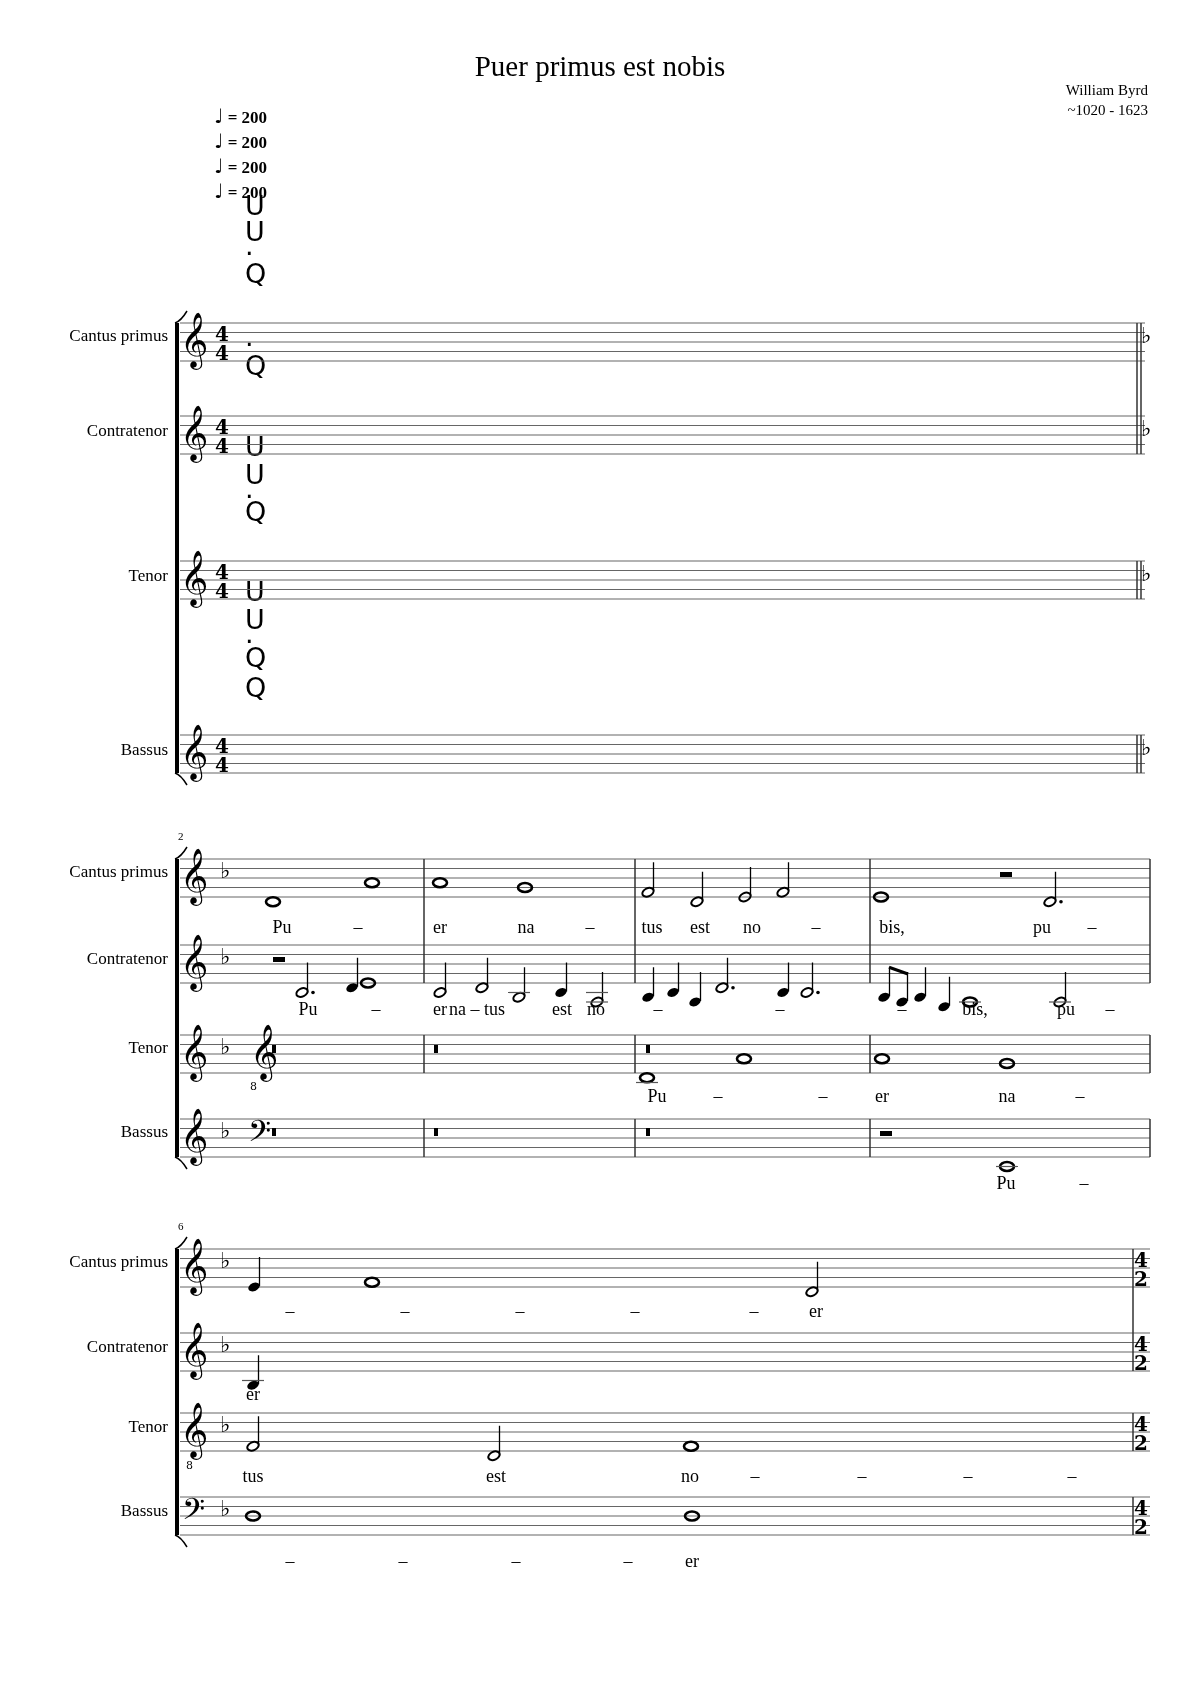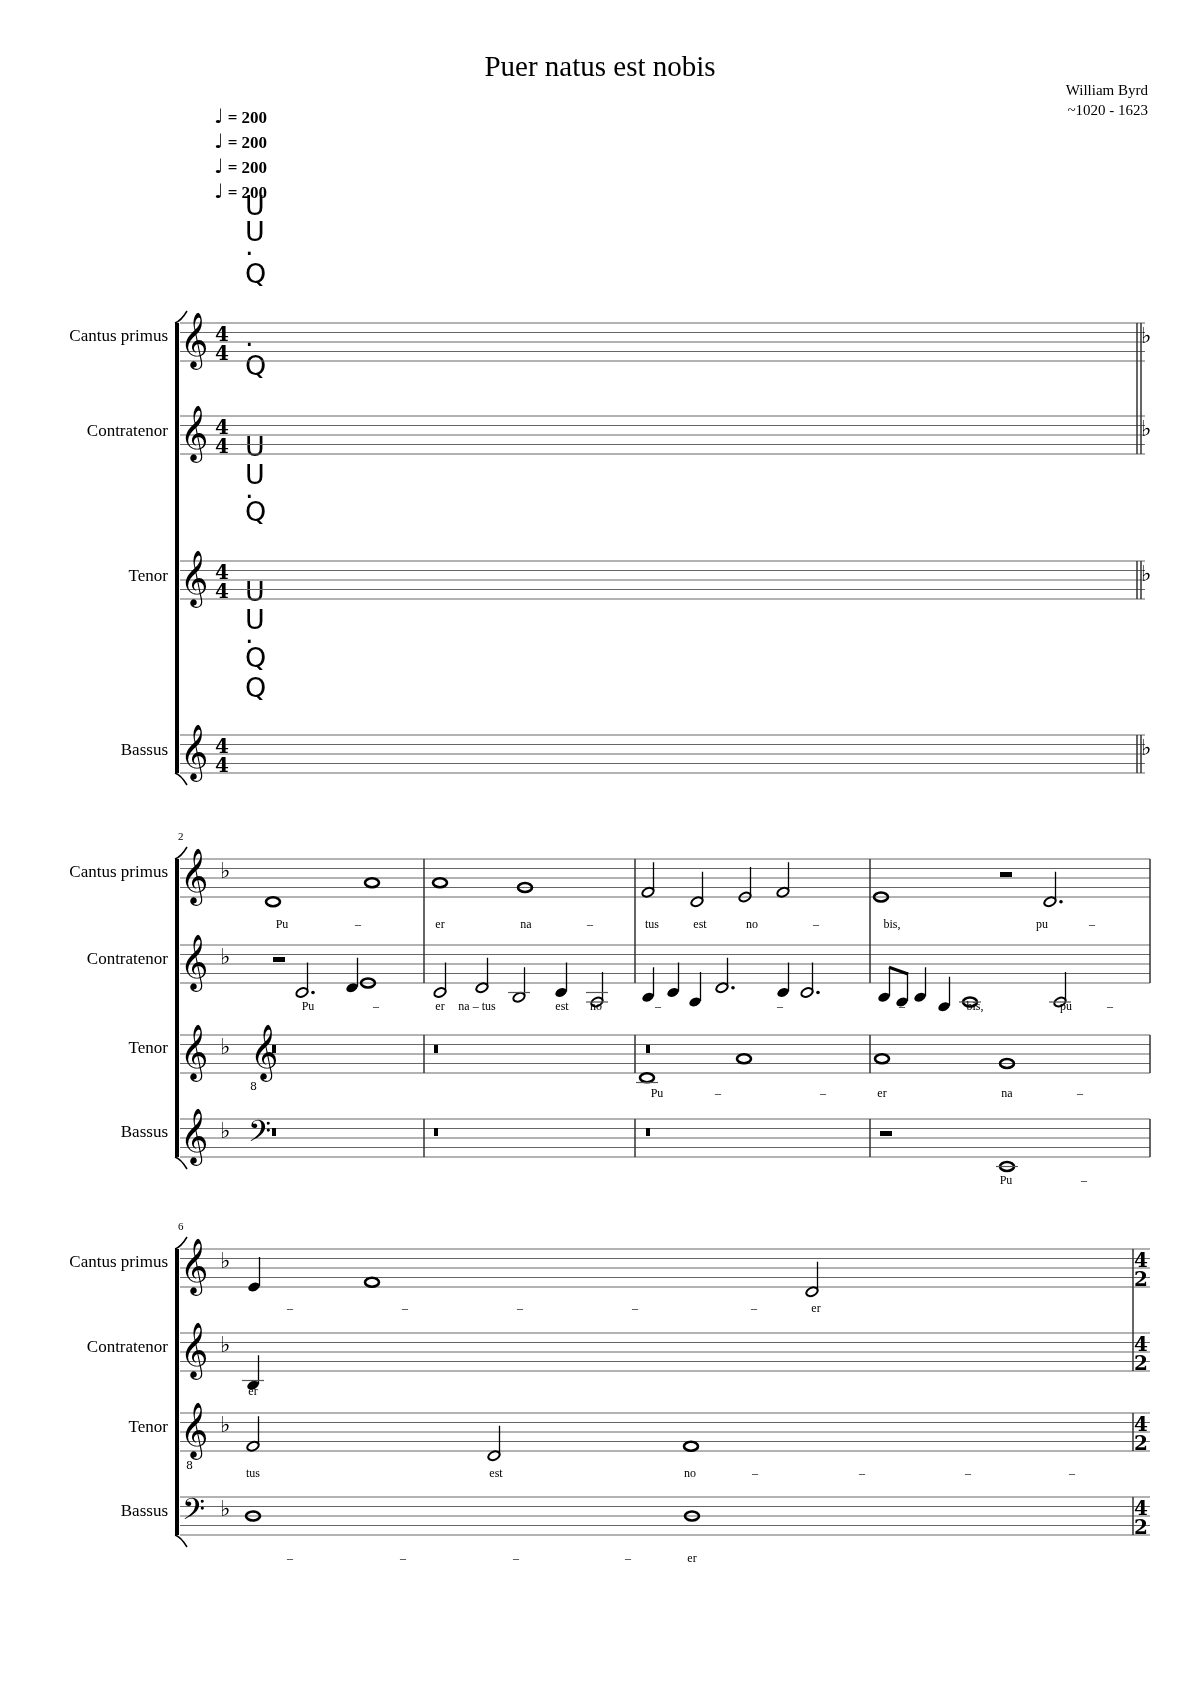--- a/index.html
+++ b/index.html
@@ -5,27 +5,27 @@
   html,body{margin:0;padding:0;background:#fff;}
   body{width:1200px;height:1697px;position:relative;overflow:hidden;font-family:"Liberation Serif","DejaVu Serif",serif;color:#000;}
   .abs{position:absolute;}
   .title{left:0;width:1200px;top:50px;text-align:center;font-size:29px;}
   .composer{right:52px;top:80px;text-align:right;font-size:15px;line-height:20px;margin-left:38px;}
   .tempo{left:214px;font-size:17px;font-weight:bold;text-align:center;}
   .tempo .q{font-family:"DejaVu Sans",sans-serif;font-weight:normal;font-size:20px;}
   .glyph{font-family:"DejaVu Sans",sans-serif;font-size:27px;left:245px;}
   .instr{font-size:17px;text-align:right;width:120px;left:48px;}
   .mnum{font-size:11px;}
-  .lyric{font-size:12px;transform:translateX(-50%);white-space:nowrap;}
+  .lyric{font-size:18px;transform:translateX(-50%);white-space:nowrap;}
   svg.score{position:absolute;left:0;top:0;}
 </style>
 </head>
 <body>
 
-<div class="abs title">Puer natus est nobis</div>
+<div class="abs title">Puer primus est nobis</div>
 <div class="abs composer">
   <div>William Byrd</div>
   <div>~1020 - 1623</div>
 </div>
 
 <div id="tempos">
     <div class="abs tempo" style="top: 104px;"><span class="q">♩</span><span class="v"> = 200</span></div>
     <div class="abs tempo" style="top: 129px;"><span class="q">♩</span><span class="v"> = 200</span></div>
     <div class="abs tempo" style="top: 154px;"><span class="q">♩</span><span class="v"> = 200</span></div>
     <div class="abs tempo" style="top: 179px;"><span class="q">♩</span><span class="v"> = 200</span></div>

